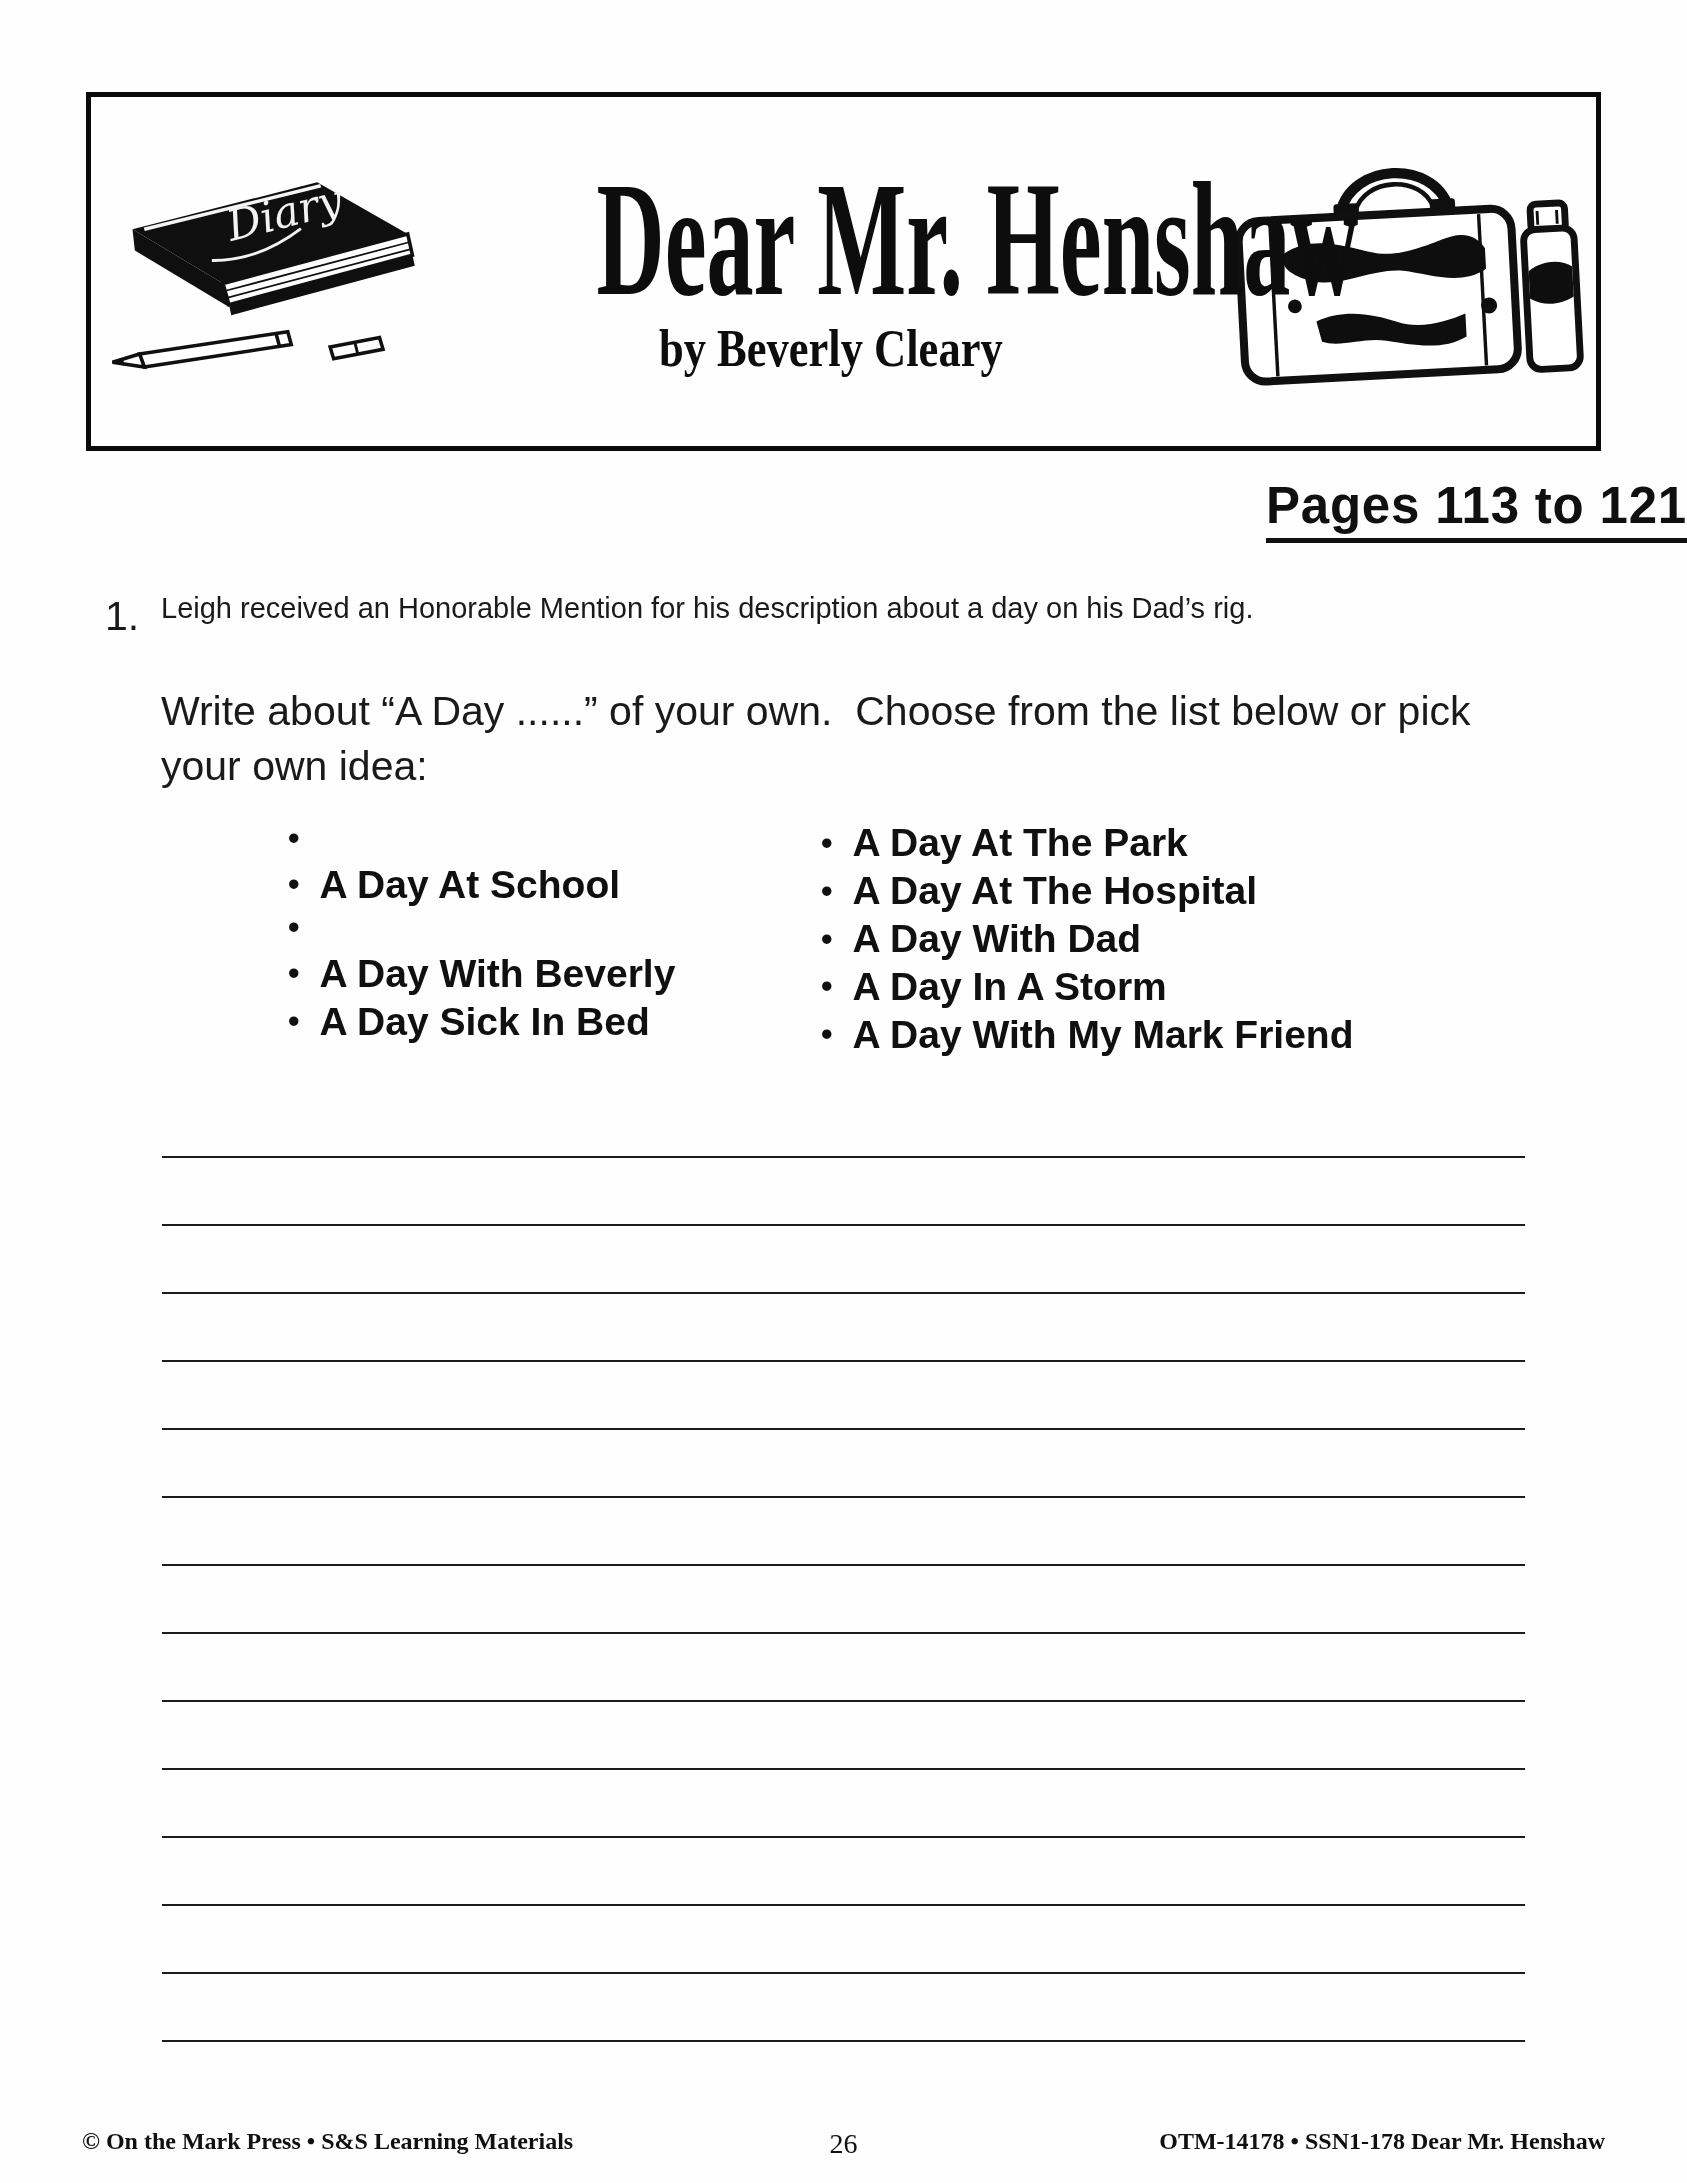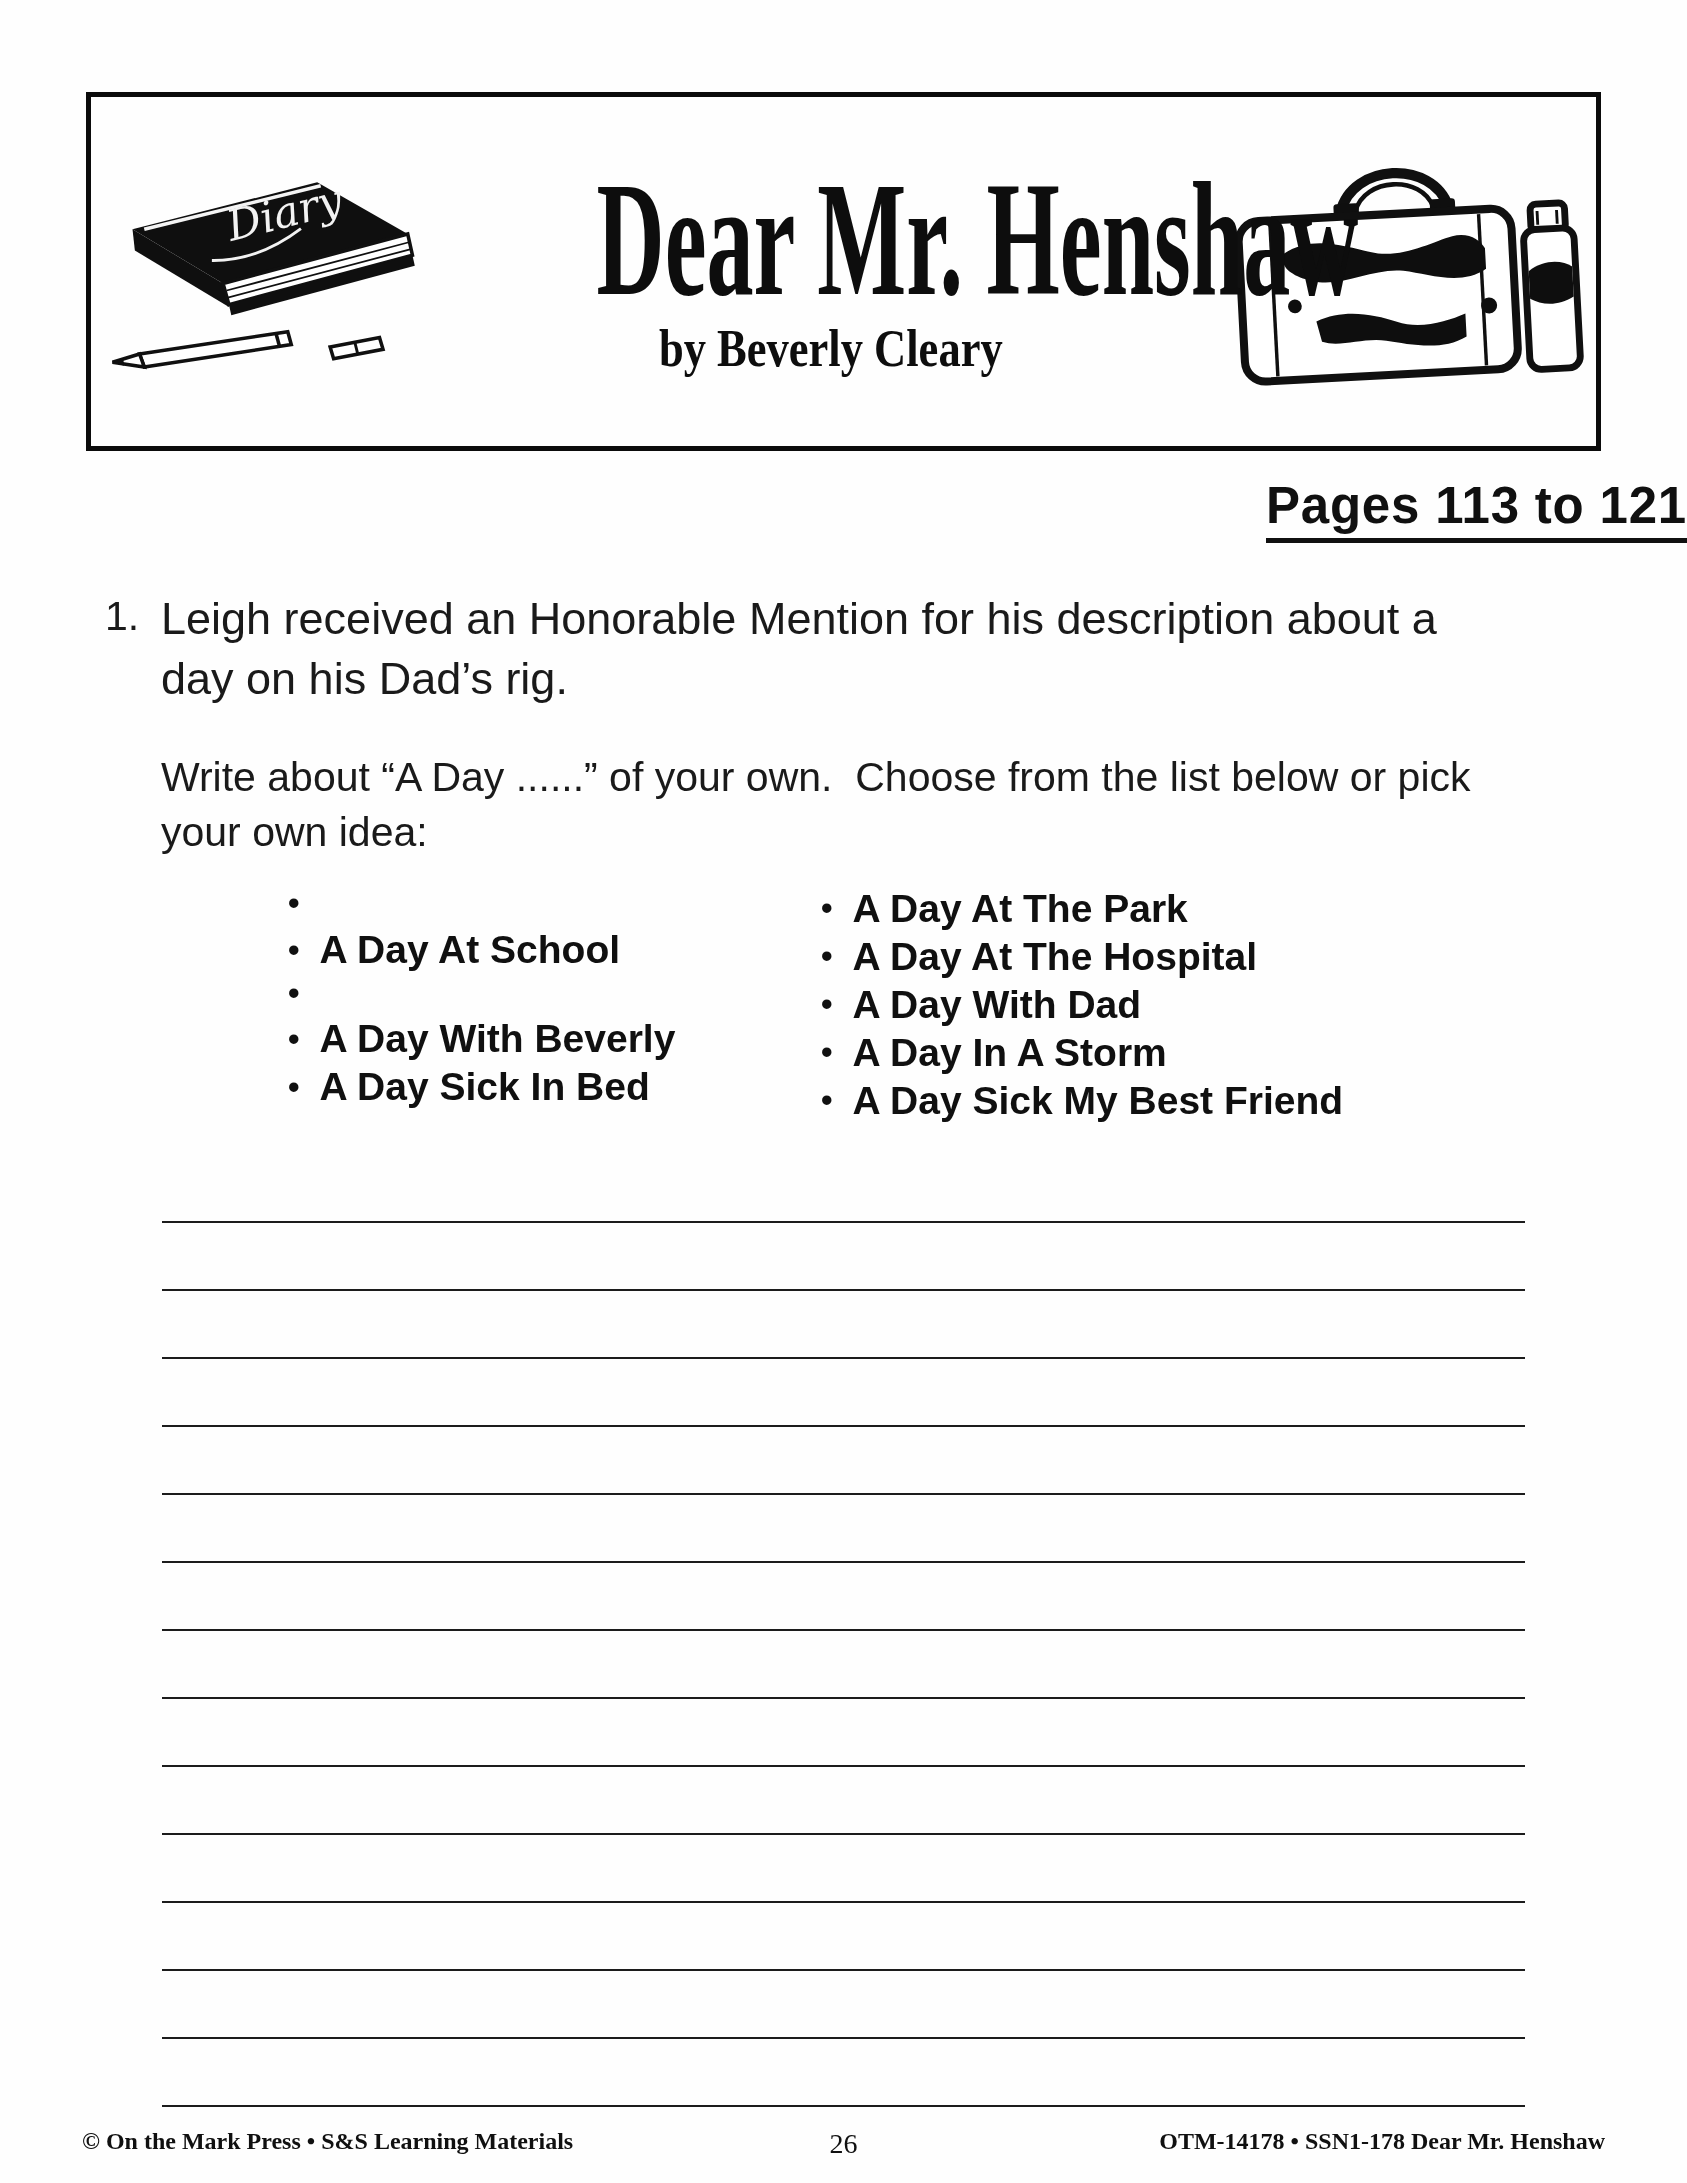--- a/index.html
+++ b/index.html
@@ -56,21 +56,21 @@
     font-weight: 700;
     letter-spacing: 0.8px;
     color: #101010;
     border-bottom: 5px solid #101010;
     padding-bottom: 2.5px;
   }
 
   
   .qrow { display: flex; margin: 46px 124px 0 105px; }
   .qnum { flex: 0 0 56px; font-size: 41px; line-height: 1.34; color:#1a1a1a; }
-  .qtext { font-size: 45px; line-height: 1.34; max-width: 1351px; color:#1a1a1a; }
+  .qtext { font-size: 29px; line-height: 1.34; max-width: 1351px; color:#1a1a1a; }
   .qprompt { margin: 41px 124px 11px 161px; font-size: 41px; line-height: 1.34; max-width: 1351px; color:#1a1a1a; }
 
   
   .ideas { display: flex; margin: 28px 0 0 288px; }
   .idea-col { display: flex; flex-direction: column; gap: 5px; }
   .idea-col.left { width: 533px; }
   .idea-row { display: flex; align-items: baseline; font-weight: 700; font-size: 39px; line-height: 1.1; color:#101010; }
   .bullet { font-size: 33px; margin-right: 20px; position: relative; top: -2.5px; }
 
   
@@ -214,21 +214,21 @@
           <div class="idea-row">
             <span class="bullet">•</span>
             <span>A Day With Dad</span>
           </div>
           <div class="idea-row">
             <span class="bullet">•</span>
             <span>A Day In A Storm</span>
           </div>
           <div class="idea-row">
             <span class="bullet">•</span>
-            <span>A Day Sick My Best Friend</span>
+            <span>A Day With My Mark Friend</span>
           </div>
         </div>
     </div>
   </section>
 
   <section class="writing" id="writing-lines">
       <div class="wline"></div>
       <div class="wline"></div>
       <div class="wline"></div>
       <div class="wline"></div>

